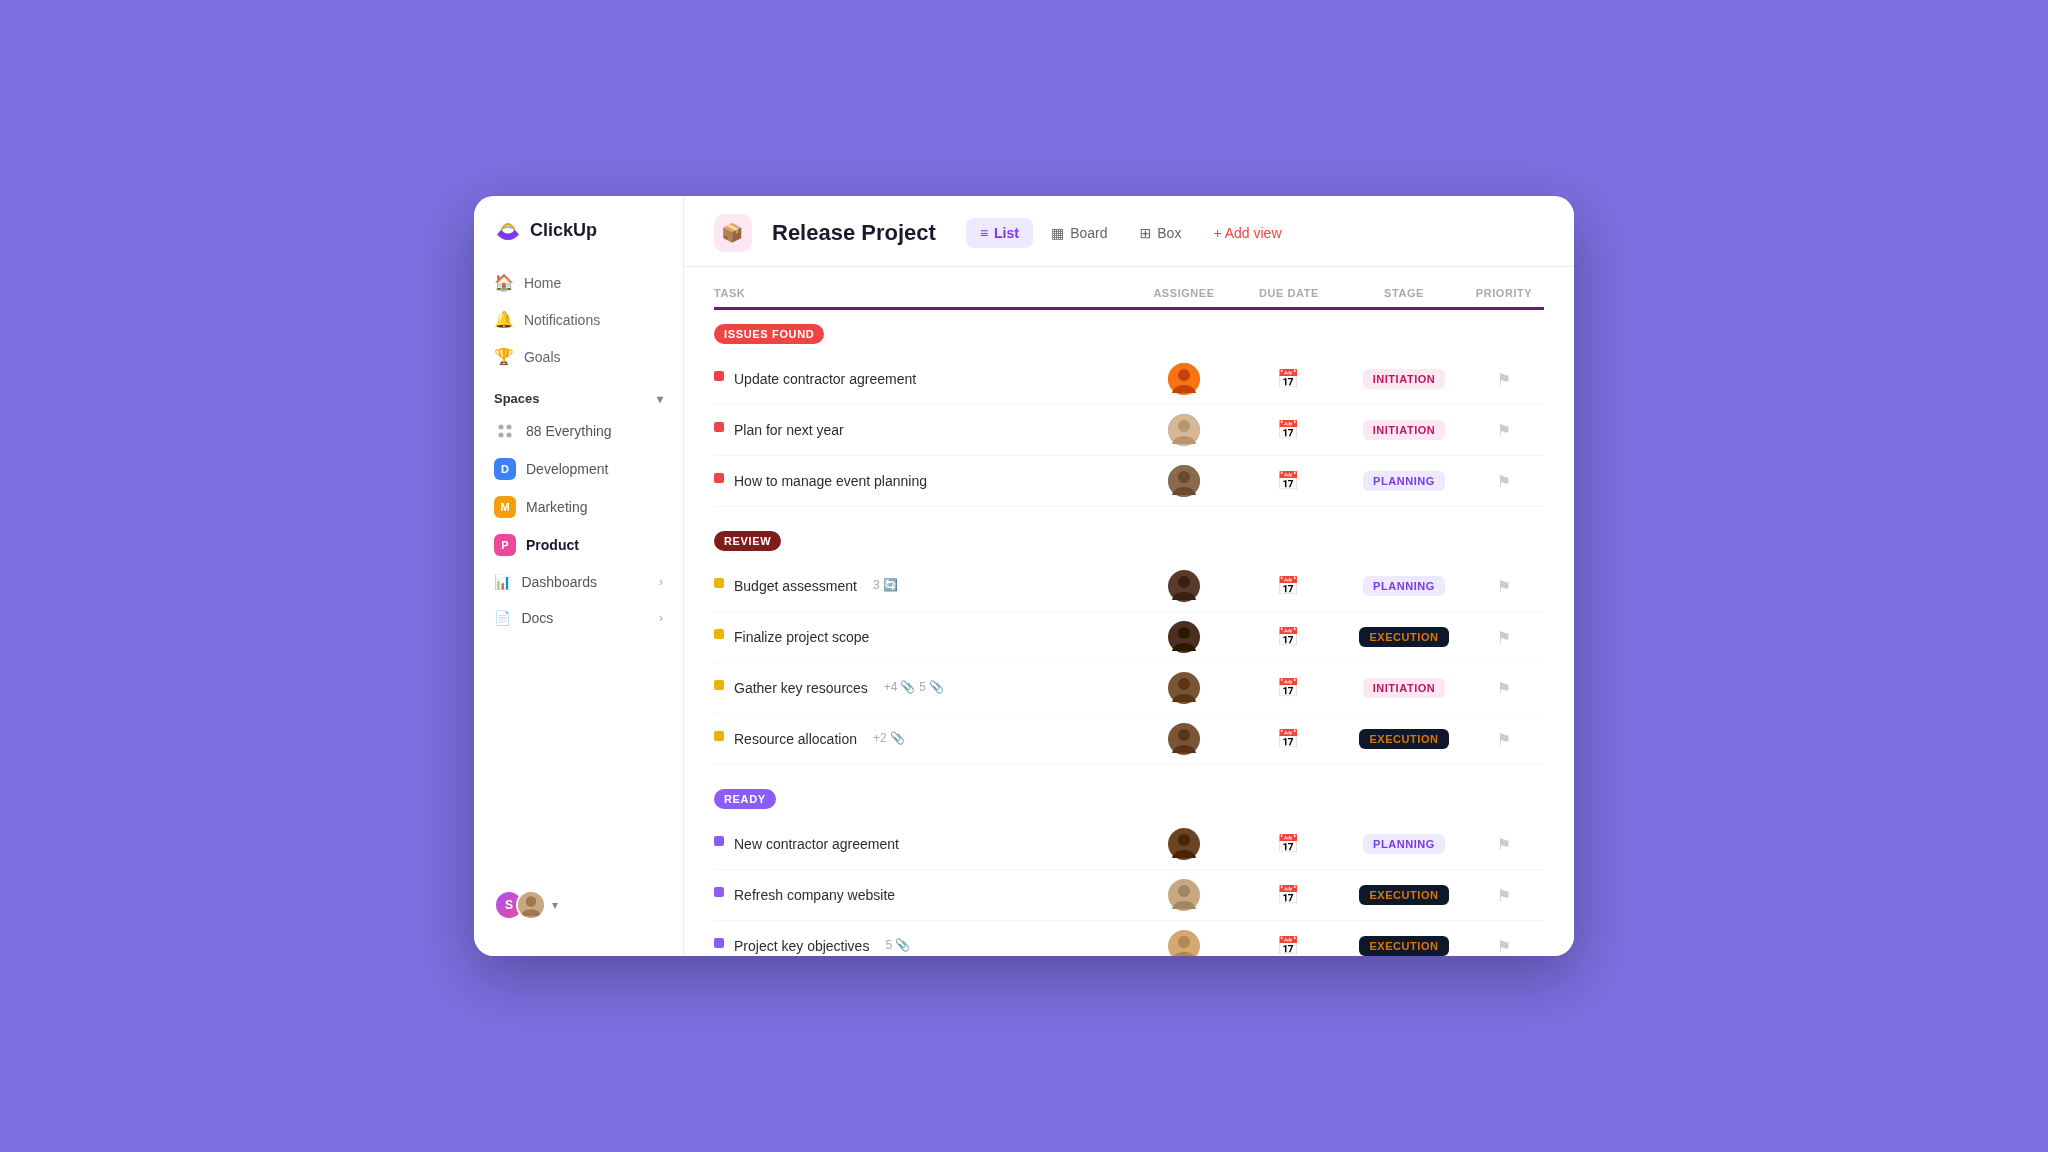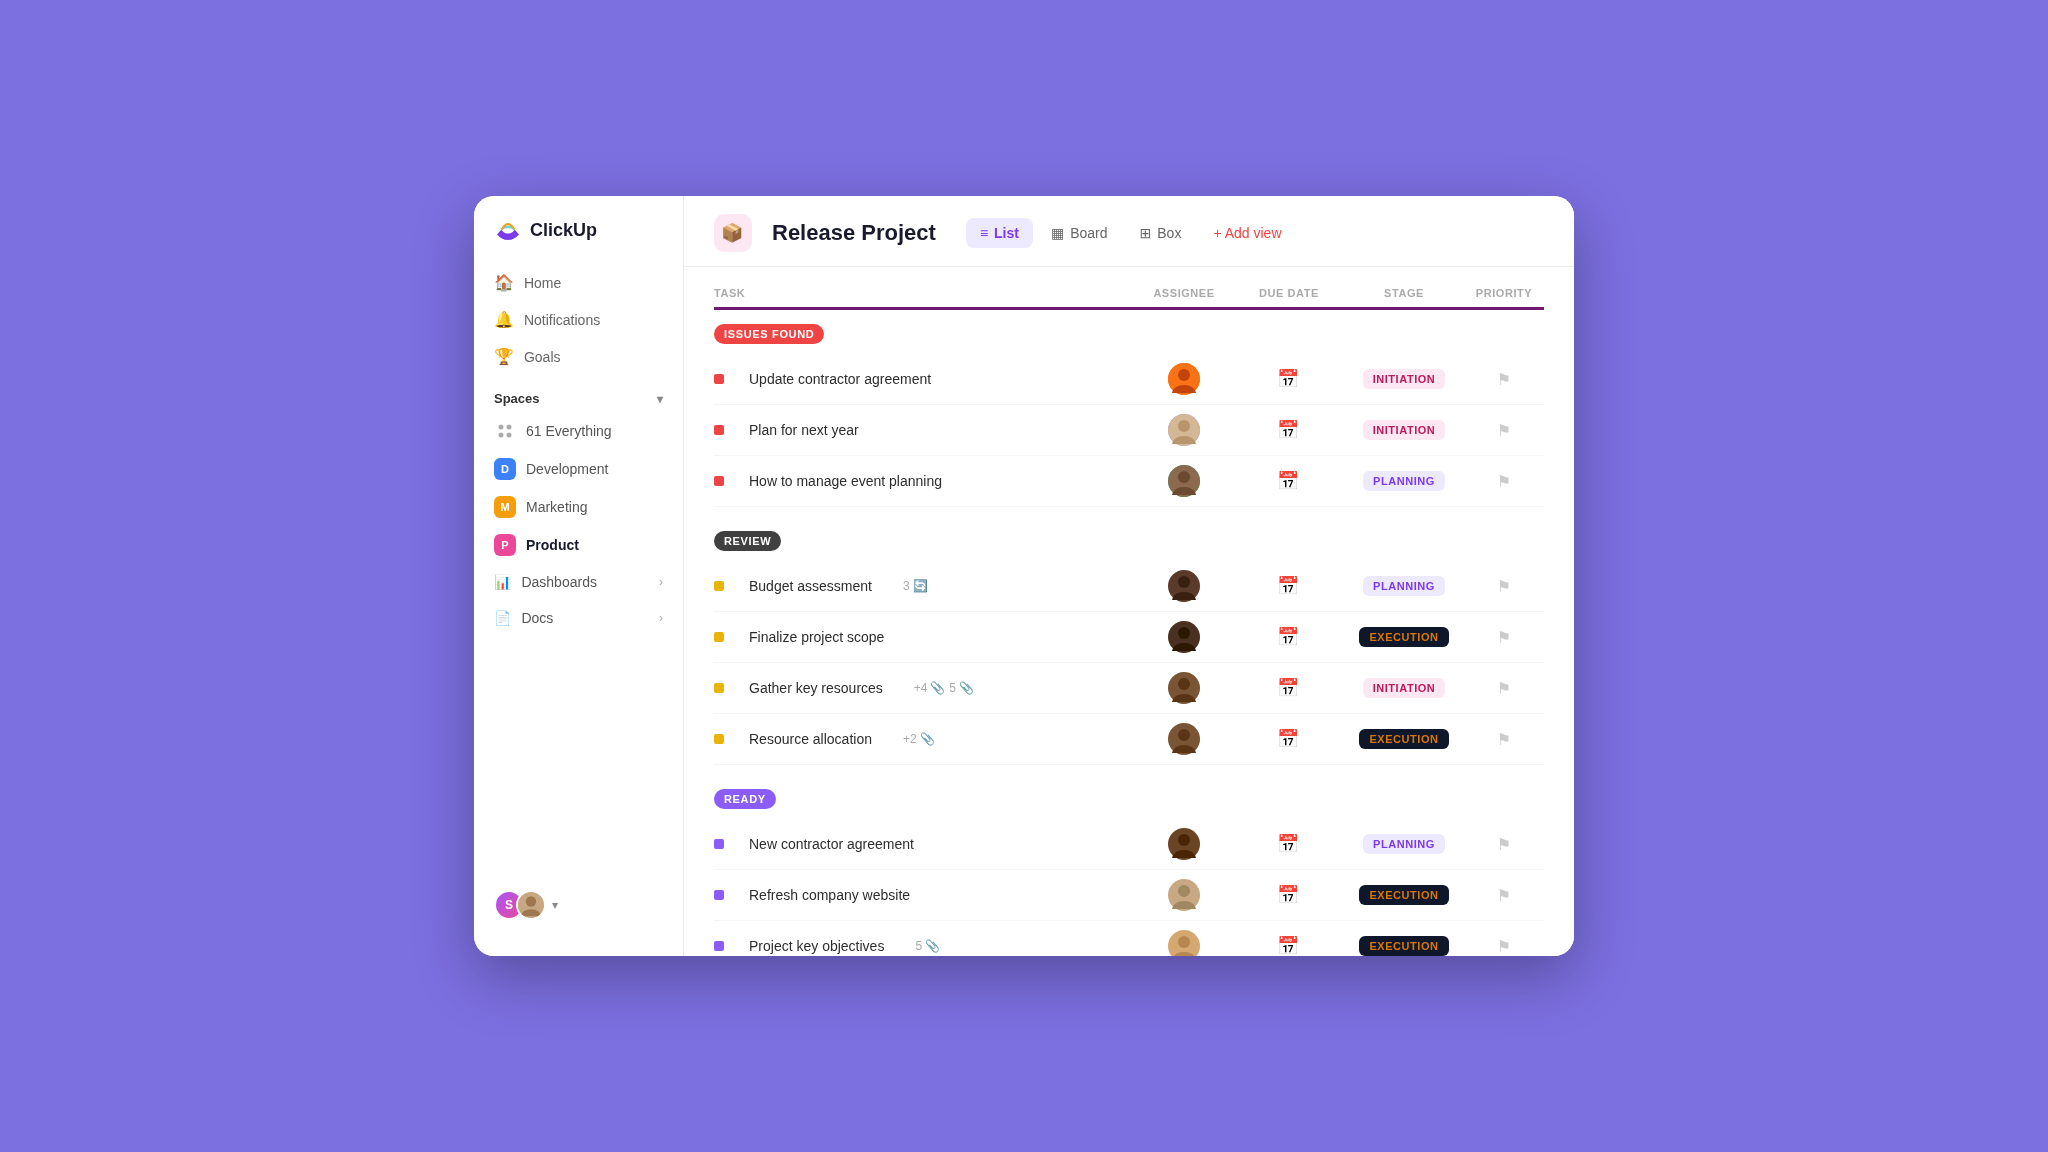--- a/index.html
+++ b/index.html
@@ -221,35 +221,35 @@
       display: inline-block;
       padding: 4px 10px;
       border-radius: 10px;
       font-size: 11px;
       font-weight: 700;
       letter-spacing: 0.06em;
       margin-bottom: 10px;
       color: #fff;
     }
     .badge-issues { background: #ef4444; }
-    .badge-review { background: #404040; color: #fff; }
+    .badge-review { background: #7f1d1d; color: #fff; }
     .badge-ready { background: #8b5cf6; }
     
     .task-row {
       display: grid;
       grid-template-columns: 1fr 100px 110px 120px 80px;
       align-items: center;
       padding: 9px 0;
       border-bottom: 1px solid #f5f5f5;
       cursor: pointer;
     }
     .task-name-cell {
       display: flex;
-      align-items: center;
-      gap: 25px;
+      align-items: flex-start;
+      gap: 10px;
       font-size: 14px;
       color: #2d2d2d;
     }
     .task-dot {
       width: 10px;
       height: 10px;
       border-radius: 2px;
       flex-shrink: 0;
     }
     .dot-red { background: #ef4444; }
@@ -351,21 +351,21 @@
 
     <div class="space-item">
       <div class="everything-icon">
         <svg width="20" height="20" viewBox="0 0 20 20">
           <circle cx="6" cy="6" r="2.5" fill="#aaa"></circle>
           <circle cx="14" cy="6" r="2.5" fill="#aaa"></circle>
           <circle cx="6" cy="14" r="2.5" fill="#aaa"></circle>
           <circle cx="14" cy="14" r="2.5" fill="#aaa"></circle>
         </svg>
       </div>
-      <span>61 Everything</span>
+      <span>88 Everything</span>
     </div>
 
     <div class="space-item">
       <div class="space-badge" style="background:#3b82f6;">D</div>
       <span>Development</span>
     </div>
 
     <div class="space-item">
       <div class="space-badge" style="background:#f59e0b;">M</div>
       <span>Marketing</span>

